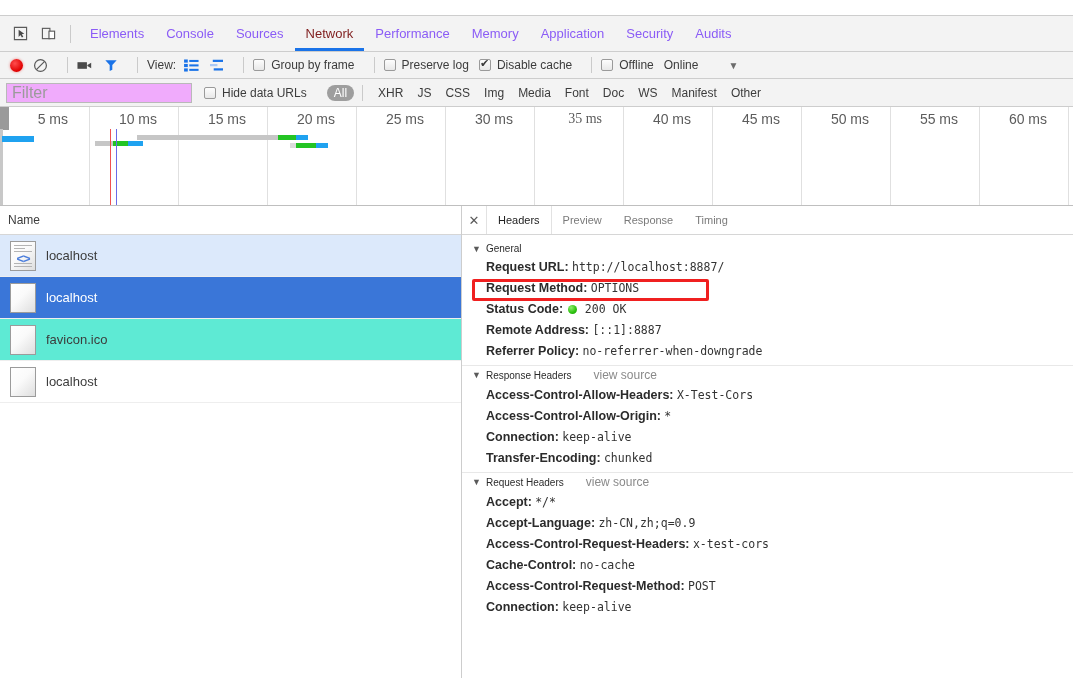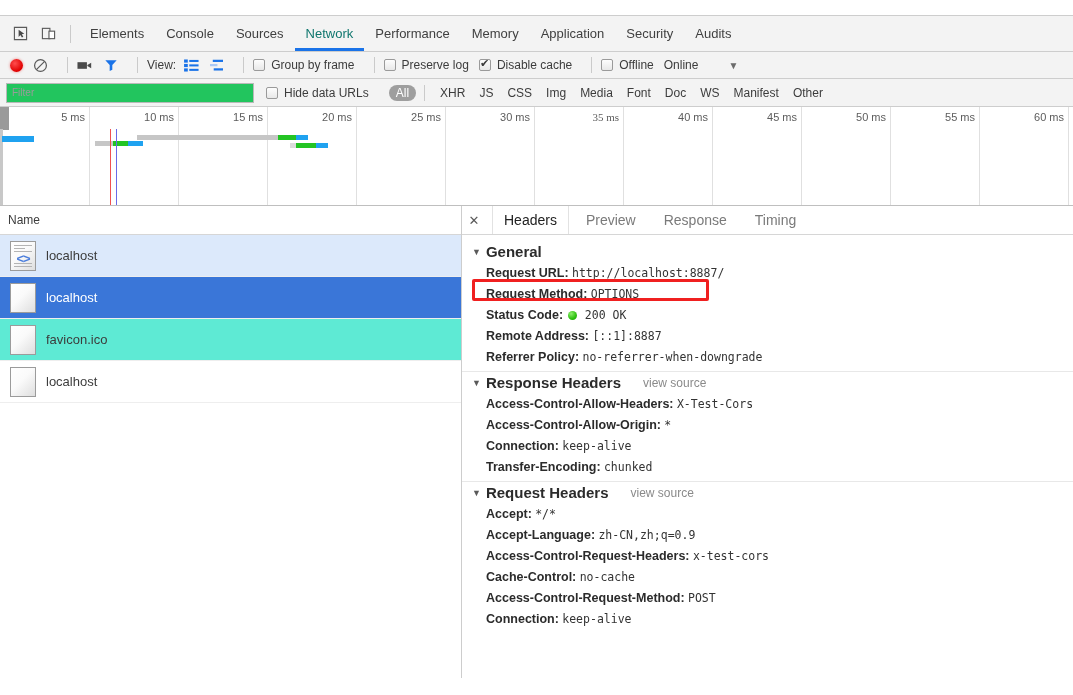--- a/index.html
+++ b/index.html
@@ -24,24 +24,24 @@
     background: #f3f3f3; border-bottom: 1px solid #cdcdcd;
     padding-left: 6px;
   }
   .tb-icon {
     width: 28px; height: 26px; display: flex; align-items: center; justify-content: center;
     cursor: pointer;
   }
   .tb-sep { width:1px; height:18px; background:#cacaca; margin: 0 8px; }
   .tab {
     padding: 0 11px; height: 35px; line-height: 35px;
-    font-size: 13px; color: #404040; cursor: pointer; position: relative;
+    font-size: 13px; color: #8b5cf6; cursor: pointer; position: relative;
     white-space: nowrap;
   }
-  .tab.active { color: #0f766e; }
+  .tab.active { color: #7f1d1d; }
   .tab.active:after {
     content:""; position:absolute; left:0; right:0; bottom:0; height:3px; background:#1a73e8;
   }
 
   
   .nettoolbar {
     height: 27px; display:flex; align-items:center;
     background:#f3f3f3; border-bottom:1px solid #cdcdcd;
     padding-left: 10px; font-size: 12px; color:#3c3c3c;
   }
@@ -63,39 +63,39 @@
   }
   .view-label { margin-right: 8px; color:#3c3c3c; }
   .caret-down { font-size: 10px; color:#6b6b6b; }
 
   
   .filterbar {
     height: 28px; display:flex; align-items:center;
     background:#f3f3f3; border-bottom:1px solid #cdcdcd; padding-left: 6px;
   }
   .filter-input {
-    width: 248px; height: 20px; border:1px solid #b9b9b9; background:#22c55e;
-    font-size: 10px; padding: 0 5px; color:#333; outline:none;
+    width: 186px; height: 20px; border:1px solid #b9b9b9; background:#f0abfc;
+    font-size: 16px; padding: 0 5px; color:#333; outline:none;
     font-family:"Liberation Sans",sans-serif;
   }
   .filter-input::placeholder { color:#9b9b9b; }
   .ftypes { display:flex; margin-left: 10px; }
   .ftype { padding: 1px 7px; font-size:12px; color:#3c3c3c; cursor:pointer; border-radius:9px; }
   .ftype.sel { background:#9e9e9e; color:#fff; }
 
   
   .overview { position:relative; height: 99px; background:#fff; border-bottom:1px solid #bfbfbf; overflow:hidden; }
   .ov-scroll { position:absolute; left:0; top:0; width:9px; height:23px; background:#9a9a9a; }
   .ov-leftbar { position:absolute; left:0; top:22px; width:3px; height:77px; background:#c8c8c8; }
   .ruler { position:absolute; left:0; top:0; right:0; height: 99px; }
   .rtick {
     position:absolute; top:0; height:99px; border-left:1px solid #e0e0e0;
   }
   .rtick span {
-    position:absolute; right:5px; top:4px; font-size:11px; color:#5c5c5c; white-space:nowrap;
+    position:absolute; right:22px; top:4px; font-size:14px; color:#5c5c5c; white-space:nowrap;
   }
   .bluebar { position:absolute; left:0; width:32px; height:6px; background:#1fa2f0; }
   .wf { position:absolute; height:5px; }
   .vline { position:absolute; top:22px; width:1px; height:77px; }
 
   
   .split { display:flex; height: 472px; }
   .reqlist { width: 462px; border-right:1px solid #cdcdcd; background:#fff; position:relative; }
   .rl-head {
     height: 29px; display:flex; align-items:center; padding-left:8px;
@@ -131,32 +131,32 @@
   .details { flex:1; background:#fff; position:relative; overflow:hidden; }
   .dt-tabs {
     height:29px; display:flex; align-items:stretch;
     border-bottom:1px solid #d6d6d6; background:#fff;
   }
   .dt-close {
     width:24px; display:flex; align-items:center; justify-content:center;
     font-size:13px; color:#5a5a5a; cursor:pointer;
   }
   .dt-tab {
-    padding: 0 11px; display:flex; align-items:center; font-size:14px;
-    color:#7a7a7a; cursor:pointer; border-left:1px solid #e2e2e2;margin-left:6px;
+    padding: 0 11px; display:flex; align-items:center; font-size:11px;
+    color:#7a7a7a; cursor:pointer; border-left:1px solid #e2e2e2;
   }
   .dt-tab.active { color:#222; background:#fff; border-right:1px solid #e2e2e2; }
   .dt-body { padding: 6px 0 0 0; font-size:12px; }
   .sect-head {
     display:flex; align-items:center; padding: 2px 0 3px 10px;
     border-top:1px solid #e8e8e8; cursor:pointer;
   }
   .sect-head.first { border-top:none; }
   .tri { font-size:9px; color:#5a5a5a; margin-right:5px; }
-  .sect-title { font-weight:bold; font-size:15px; color:#2b2b2b; }
+  .sect-title { font-weight:normal; font-size:10px; color:#2b2b2b; }
   .viewsource { margin-left:22px; font-size:12px; color:#8a8a8a; cursor:pointer; }
   .hrow { padding: 2px 0 2px 24px; line-height: 17px; white-space:nowrap; }
   .hkey { font-weight:bold; color:#2b2b2b; font-size:12.5px; }
   .hval { color:#333; font-family:"DejaVu Sans Mono", monospace; font-size:11.5px; }
   .status-dot {
     display:inline-block; width:9px; height:9px; border-radius:50%;
     background: radial-gradient(circle at 35% 30%, #8dee6d 0%, #33c414 55%, #109b00 100%);
     margin: 0 4px -1px 2px;
   }
   .redbox {

